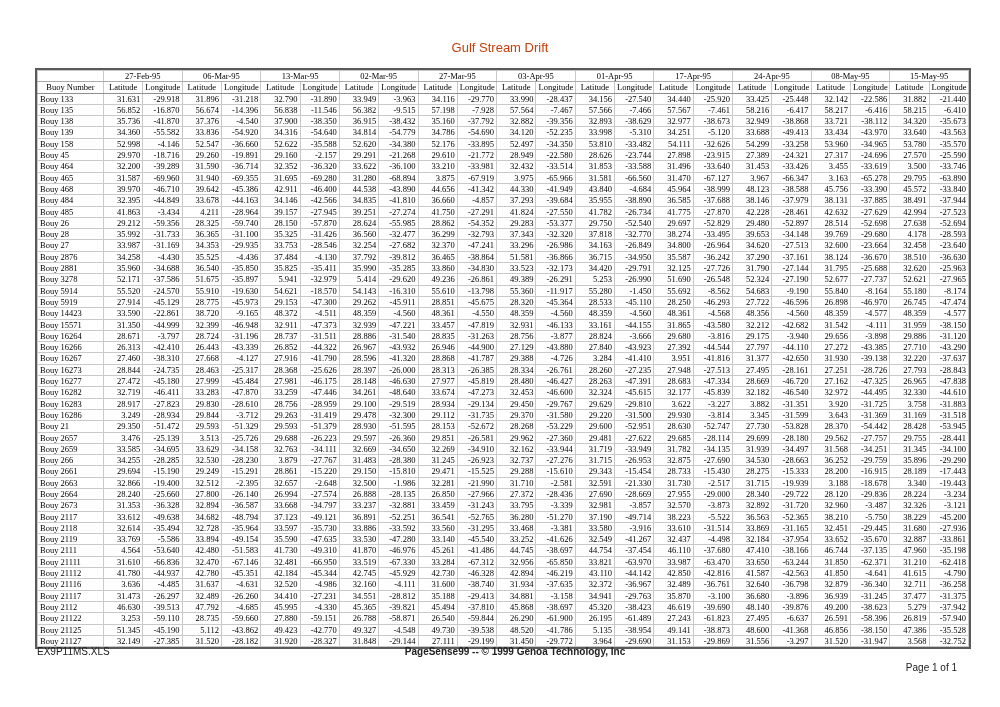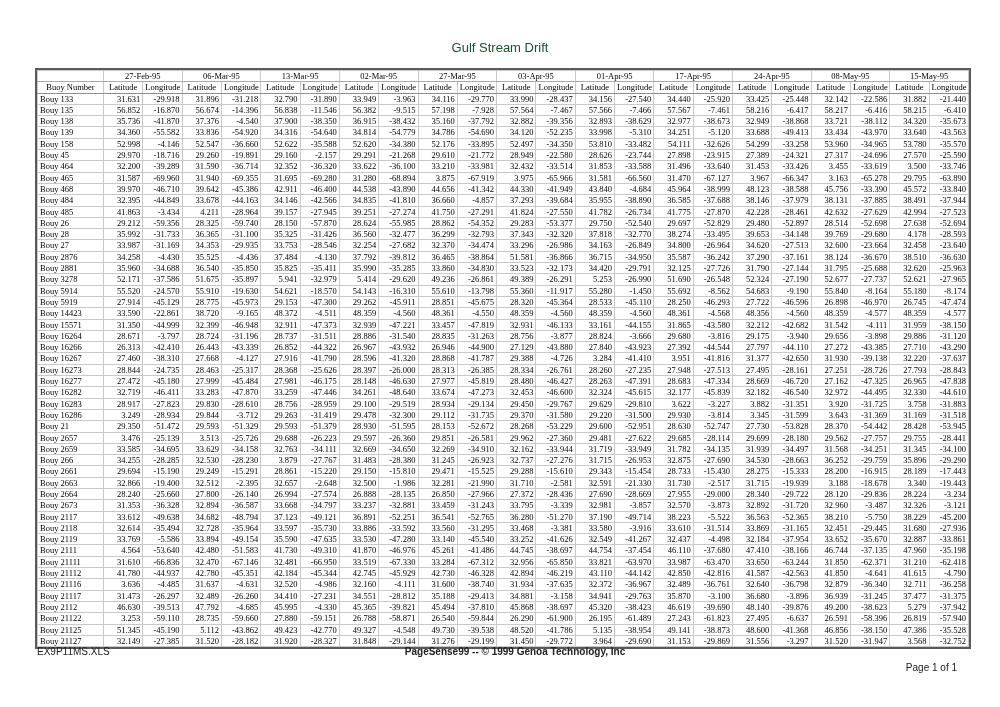--- a/index.html
+++ b/index.html
@@ -1,18 +1,18 @@
 <!DOCTYPE html>
 <html><head>
 <meta charset="utf-8">
 <style>
   html,body{margin:0;padding:0;background:#ffffff;}
   body{width:1000px;height:707px;position:relative;font-family:"Liberation Serif",serif;color:#000;}
   .page-title{position:absolute;top:40px;left:0;width:100%;text-align:center;
-    font-family:"Liberation Sans",sans-serif;font-size:13px;color:#14532d;}
+    font-family:"Liberation Sans",sans-serif;font-size:13px;color:#c2410c;}
   .table-wrap{position:absolute;left:35px;top:68px;width:932px;border:2px solid #5a5a5a;background:#fff;}
   table{border-collapse:collapse;table-layout:fixed;width:100%;}
   col.buoycol{width:66px;}
   td,th{border:1px solid #c9c9c9;font-size:8.5px;font-weight:normal;line-height:10.3px;
     padding:0 2px;white-space:nowrap;overflow:hidden;}
   thead tr.dates th{text-align:center;border-bottom:1px solid #aaaaaa;}
   thead tr.subs th{text-align:center;border-bottom:1px solid #8f8f8f;}
   tbody td.num{text-align:right;}
   tbody td.buoy{text-align:left;}
   .footer{position:absolute;left:35px;top:646px;width:932px;
@@ -424,21 +424,21 @@
           <td class="buoy">Bouy 27</td>
           <td class="num">33.987</td>
           <td class="num">-31.169</td>
           <td class="num">34.353</td>
           <td class="num">-29.935</td>
           <td class="num">33.753</td>
           <td class="num">-28.546</td>
           <td class="num">32.254</td>
           <td class="num">-27.682</td>
           <td class="num">32.370</td>
-          <td class="num">-34.474</td>
+          <td class="num">-47.241</td>
           <td class="num">33.296</td>
           <td class="num">-26.986</td>
           <td class="num">34.163</td>
           <td class="num">-26.849</td>
           <td class="num">34.800</td>
           <td class="num">-26.964</td>
           <td class="num">34.620</td>
           <td class="num">-27.513</td>
           <td class="num">32.600</td>
           <td class="num">-23.664</td>
@@ -1298,21 +1298,21 @@
         <tr>
           <td class="buoy">Bouy 21127</td>
           <td class="num">32.149</td>
           <td class="num">-27.385</td>
           <td class="num">31.520</td>
           <td class="num">-28.182</td>
           <td class="num">31.920</td>
           <td class="num">-28.327</td>
           <td class="num">31.848</td>
           <td class="num">-29.144</td>
-          <td class="num">31.276</td>
+          <td class="num">27.111</td>
           <td class="num">-29.199</td>
           <td class="num">31.450</td>
           <td class="num">-29.772</td>
           <td class="num">3.964</td>
           <td class="num">-29.690</td>
           <td class="num">31.153</td>
           <td class="num">-29.869</td>
           <td class="num">31.556</td>
           <td class="num">-3.297</td>
           <td class="num">31.520</td>

